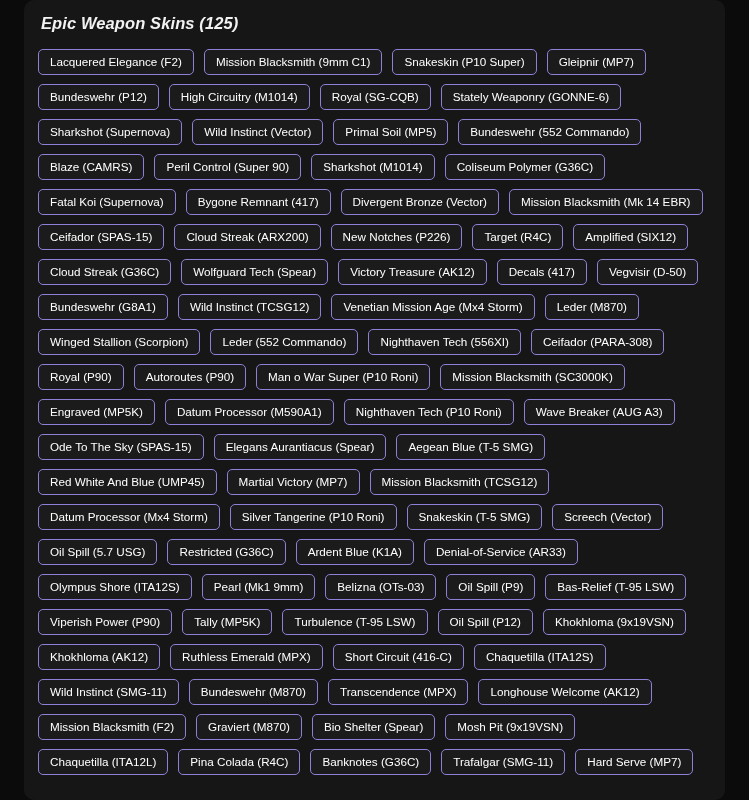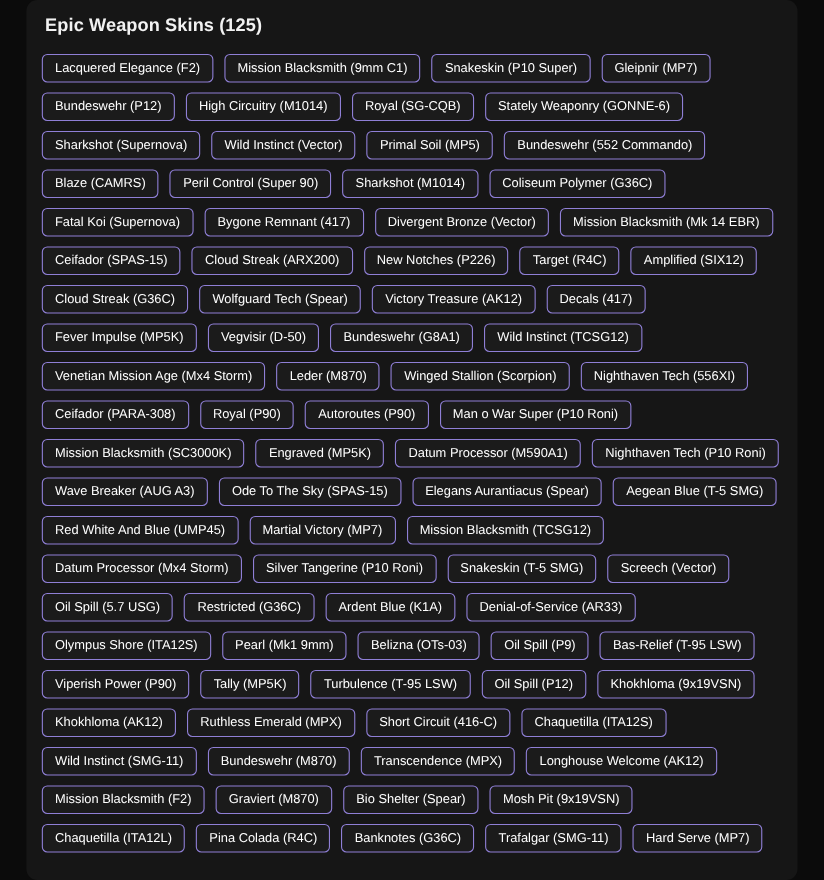--- a/index.html
+++ b/index.html
@@ -23,20 +23,21 @@
     border-radius: 10px;
     padding: 0;
     box-sizing: border-box;
   }
   .panel-title {
     color: #f2f2f2;
     font-size: 16.5px;
     font-weight: bold;
     padding: 14px 0 0 17px;
     letter-spacing: 0.1px;
+    font-style: italic;
   }
   .tag-wrap {
     display: flex;
     flex-wrap: wrap;
     padding: 16px 14px 14px 14px;
     gap: 9px 10px;
     align-content: flex-start;
   }
   .tag {
     display: inline-flex;
@@ -82,27 +83,27 @@
       <div class="tag">Mission Blacksmith (Mk 14 EBR)</div>
       <div class="tag">Ceifador (SPAS-15)</div>
       <div class="tag">Cloud Streak (ARX200)</div>
       <div class="tag">New Notches (P226)</div>
       <div class="tag">Target (R4C)</div>
       <div class="tag">Amplified (SIX12)</div>
       <div class="tag">Cloud Streak (G36C)</div>
       <div class="tag">Wolfguard Tech (Spear)</div>
       <div class="tag">Victory Treasure (AK12)</div>
       <div class="tag">Decals (417)</div>
-      <div class="tag">Fever Impulse (MP5K)</div>
       <div class="tag">Vegvisir (D-50)</div>
       <div class="tag">Bundeswehr (G8A1)</div>
       <div class="tag">Wild Instinct (TCSG12)</div>
       <div class="tag">Venetian Mission Age (Mx4 Storm)</div>
       <div class="tag">Leder (M870)</div>
       <div class="tag">Winged Stallion (Scorpion)</div>
+      <div class="tag">Leder (552 Commando)</div>
       <div class="tag">Nighthaven Tech (556XI)</div>
       <div class="tag">Ceifador (PARA-308)</div>
       <div class="tag">Royal (P90)</div>
       <div class="tag">Autoroutes (P90)</div>
       <div class="tag">Man o War Super (P10 Roni)</div>
       <div class="tag">Mission Blacksmith (SC3000K)</div>
       <div class="tag">Engraved (MP5K)</div>
       <div class="tag">Datum Processor (M590A1)</div>
       <div class="tag">Nighthaven Tech (P10 Roni)</div>
       <div class="tag">Wave Breaker (AUG A3)</div>

